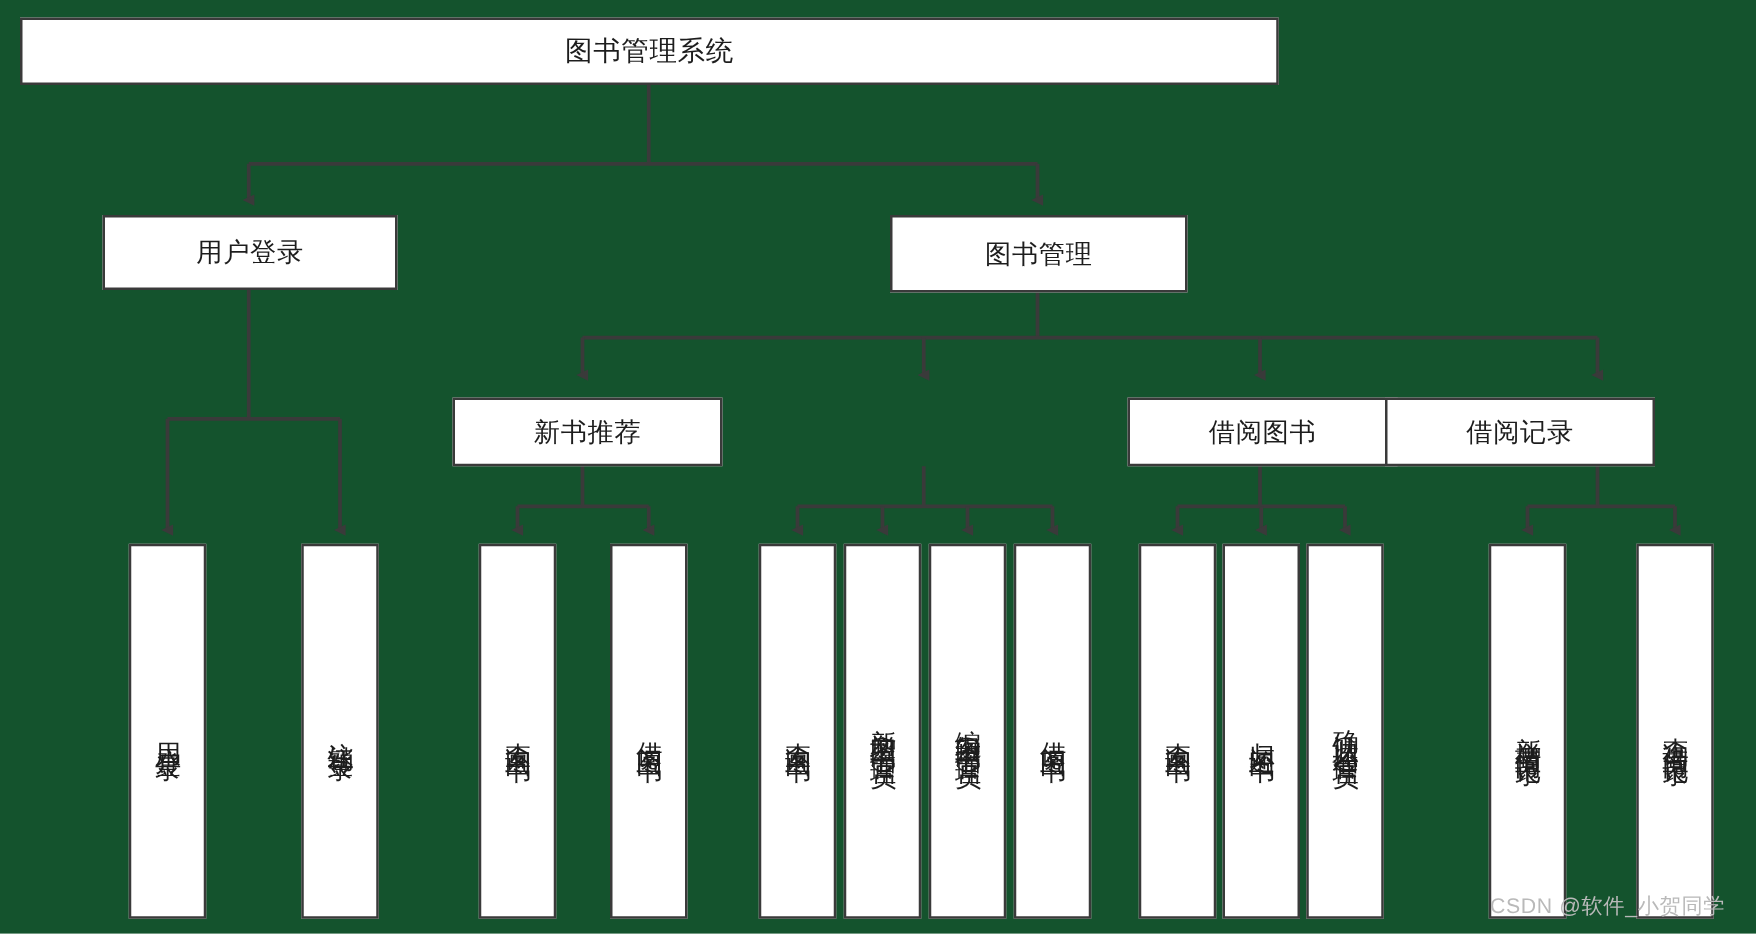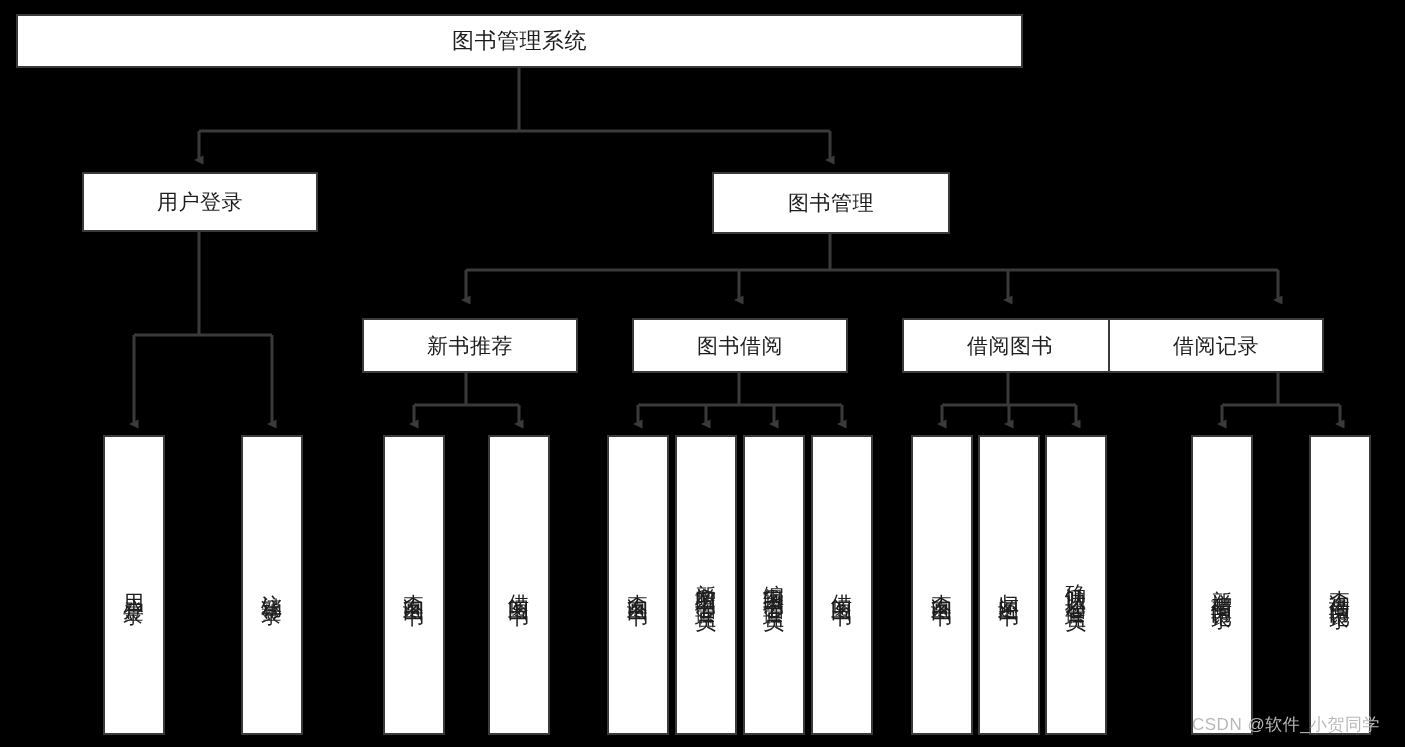--- a/index.html
+++ b/index.html
@@ -7,21 +7,21 @@
     padding: 0;
     background: #ffffff;
   }
   body {
     font-family: "Liberation Sans", "DejaVu Sans", sans-serif;
   }
   #canvas {
     position: relative;
     width: 1405px;
     height: 747px;
-    background: #000000;
+    background: #14532d;
     overflow: hidden;
   }
   #svg-layer {
     position: absolute;
     left: 0;
     top: 0;
     width: 1405px;
     height: 747px;
   }
   .node {
@@ -128,23 +128,20 @@
   <div class="node h" style="left:82px; top:172px; width:236px; height:60px;">
     <span>用户登录</span>
   </div>
   <div class="node h" style="left:362px; top:318px; width:216px; height:55px;">
     <span>新书推荐</span>
   </div>
 
   <div class="node h" style="left:712px; top:172px; width:238px; height:62px;">
     <span>图书管理</span>
   </div>
-  <div class="node h" style="left:632px; top:318px; width:216px; height:55px;">
-    <span>图书借阅</span>
-  </div>
   <div class="node h" style="left:902px; top:318px; width:216px; height:55px;">
     <span>借阅图书</span>
   </div>
   <div class="node h" style="left:1108px; top:318px; width:216px; height:55px;">
     <span>借阅记录</span>
   </div>
 
   <div class="node v" style="left:103px; top:435px; width:62px; height:300px;">
     <span class="vlabel">用户登录</span>
   </div>

